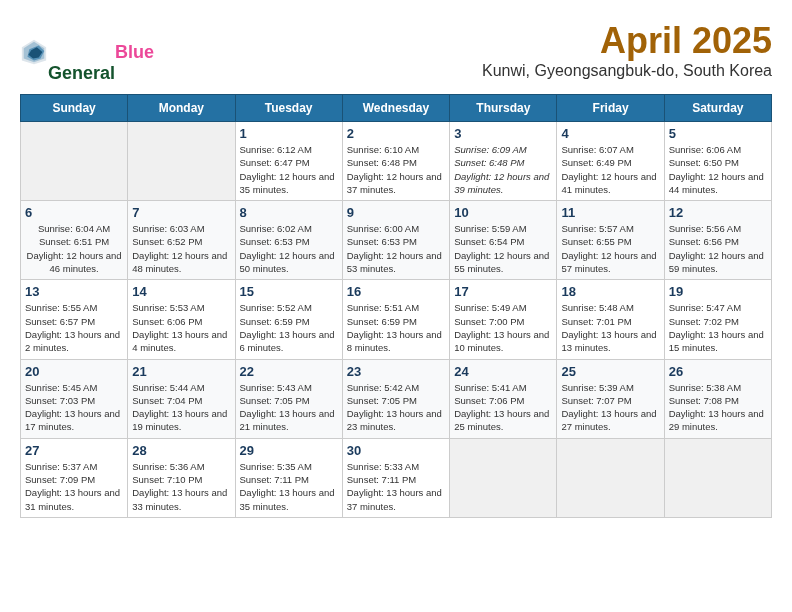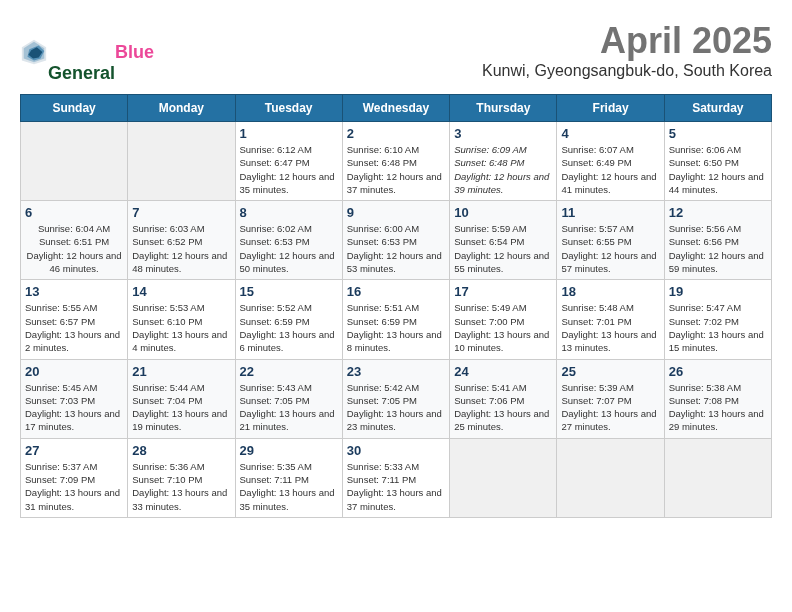--- a/index.html
+++ b/index.html
@@ -30,21 +30,21 @@
     .logo-icon {
       width: 28px;
       height: 28px;
     }
     .title-area {
       text-align: right;
     }
     .month-title {
       font-size: 36px;
       font-weight: bold;
-      color: #737373;
+      color: #a16207;
     }
     .location-title {
       font-size: 16px;
       color: #333;
     }
     .calendar {
       width: 100%;
       border-collapse: collapse;
       font-size: 10px;
     }
@@ -208,21 +208,21 @@
       <tr>
         <td>
           <span class="day-number">13</span>
           <div class="day-info" style="white-space: pre-line;">Sunrise: 5:55 AM
 Sunset: 6:57 PM
 Daylight: 13 hours and 2 minutes.</div>
         </td>
         <td>
           <span class="day-number">14</span>
           <div class="day-info" style="white-space: pre-line;">Sunrise: 5:53 AM
-Sunset: 6:10 PM
+Sunset: 6:06 PM
 Daylight: 13 hours and 4 minutes.</div>
         </td>
         <td>
           <span class="day-number">15</span>
           <div class="day-info" style="white-space: pre-line;">Sunrise: 5:52 AM
 Sunset: 6:59 PM
 Daylight: 13 hours and 6 minutes.</div>
         </td>
         <td>
           <span class="day-number">16</span>

